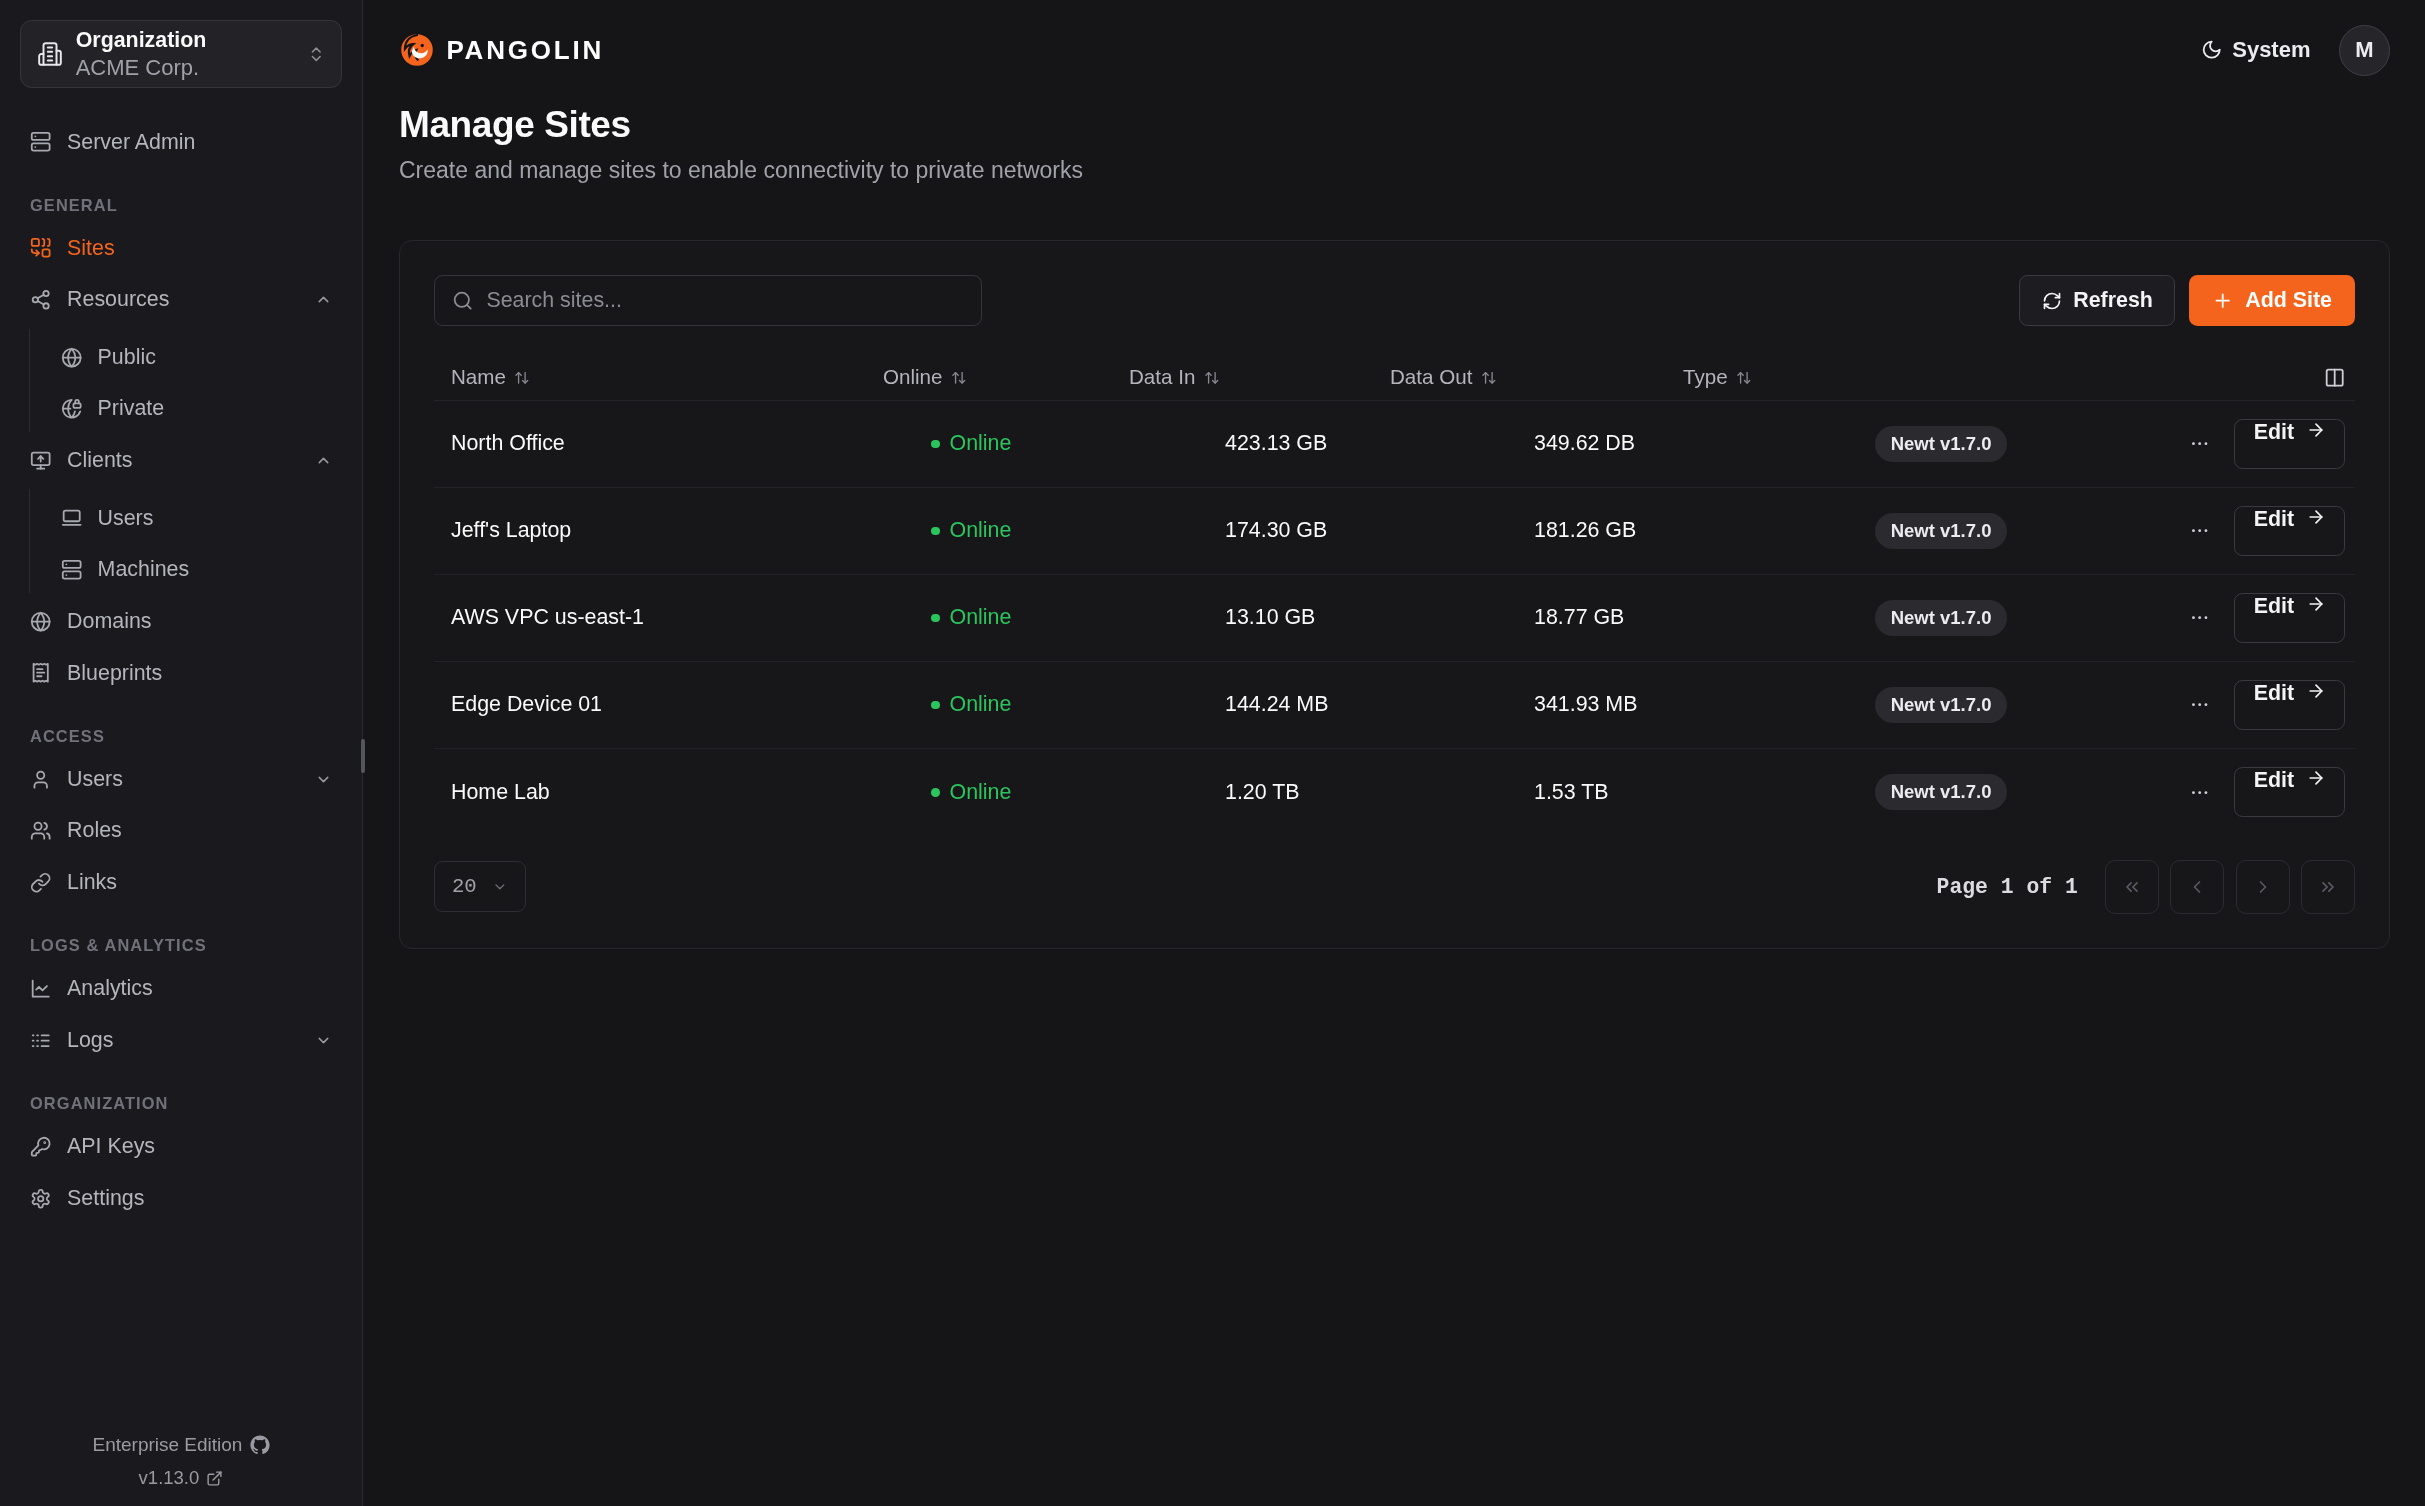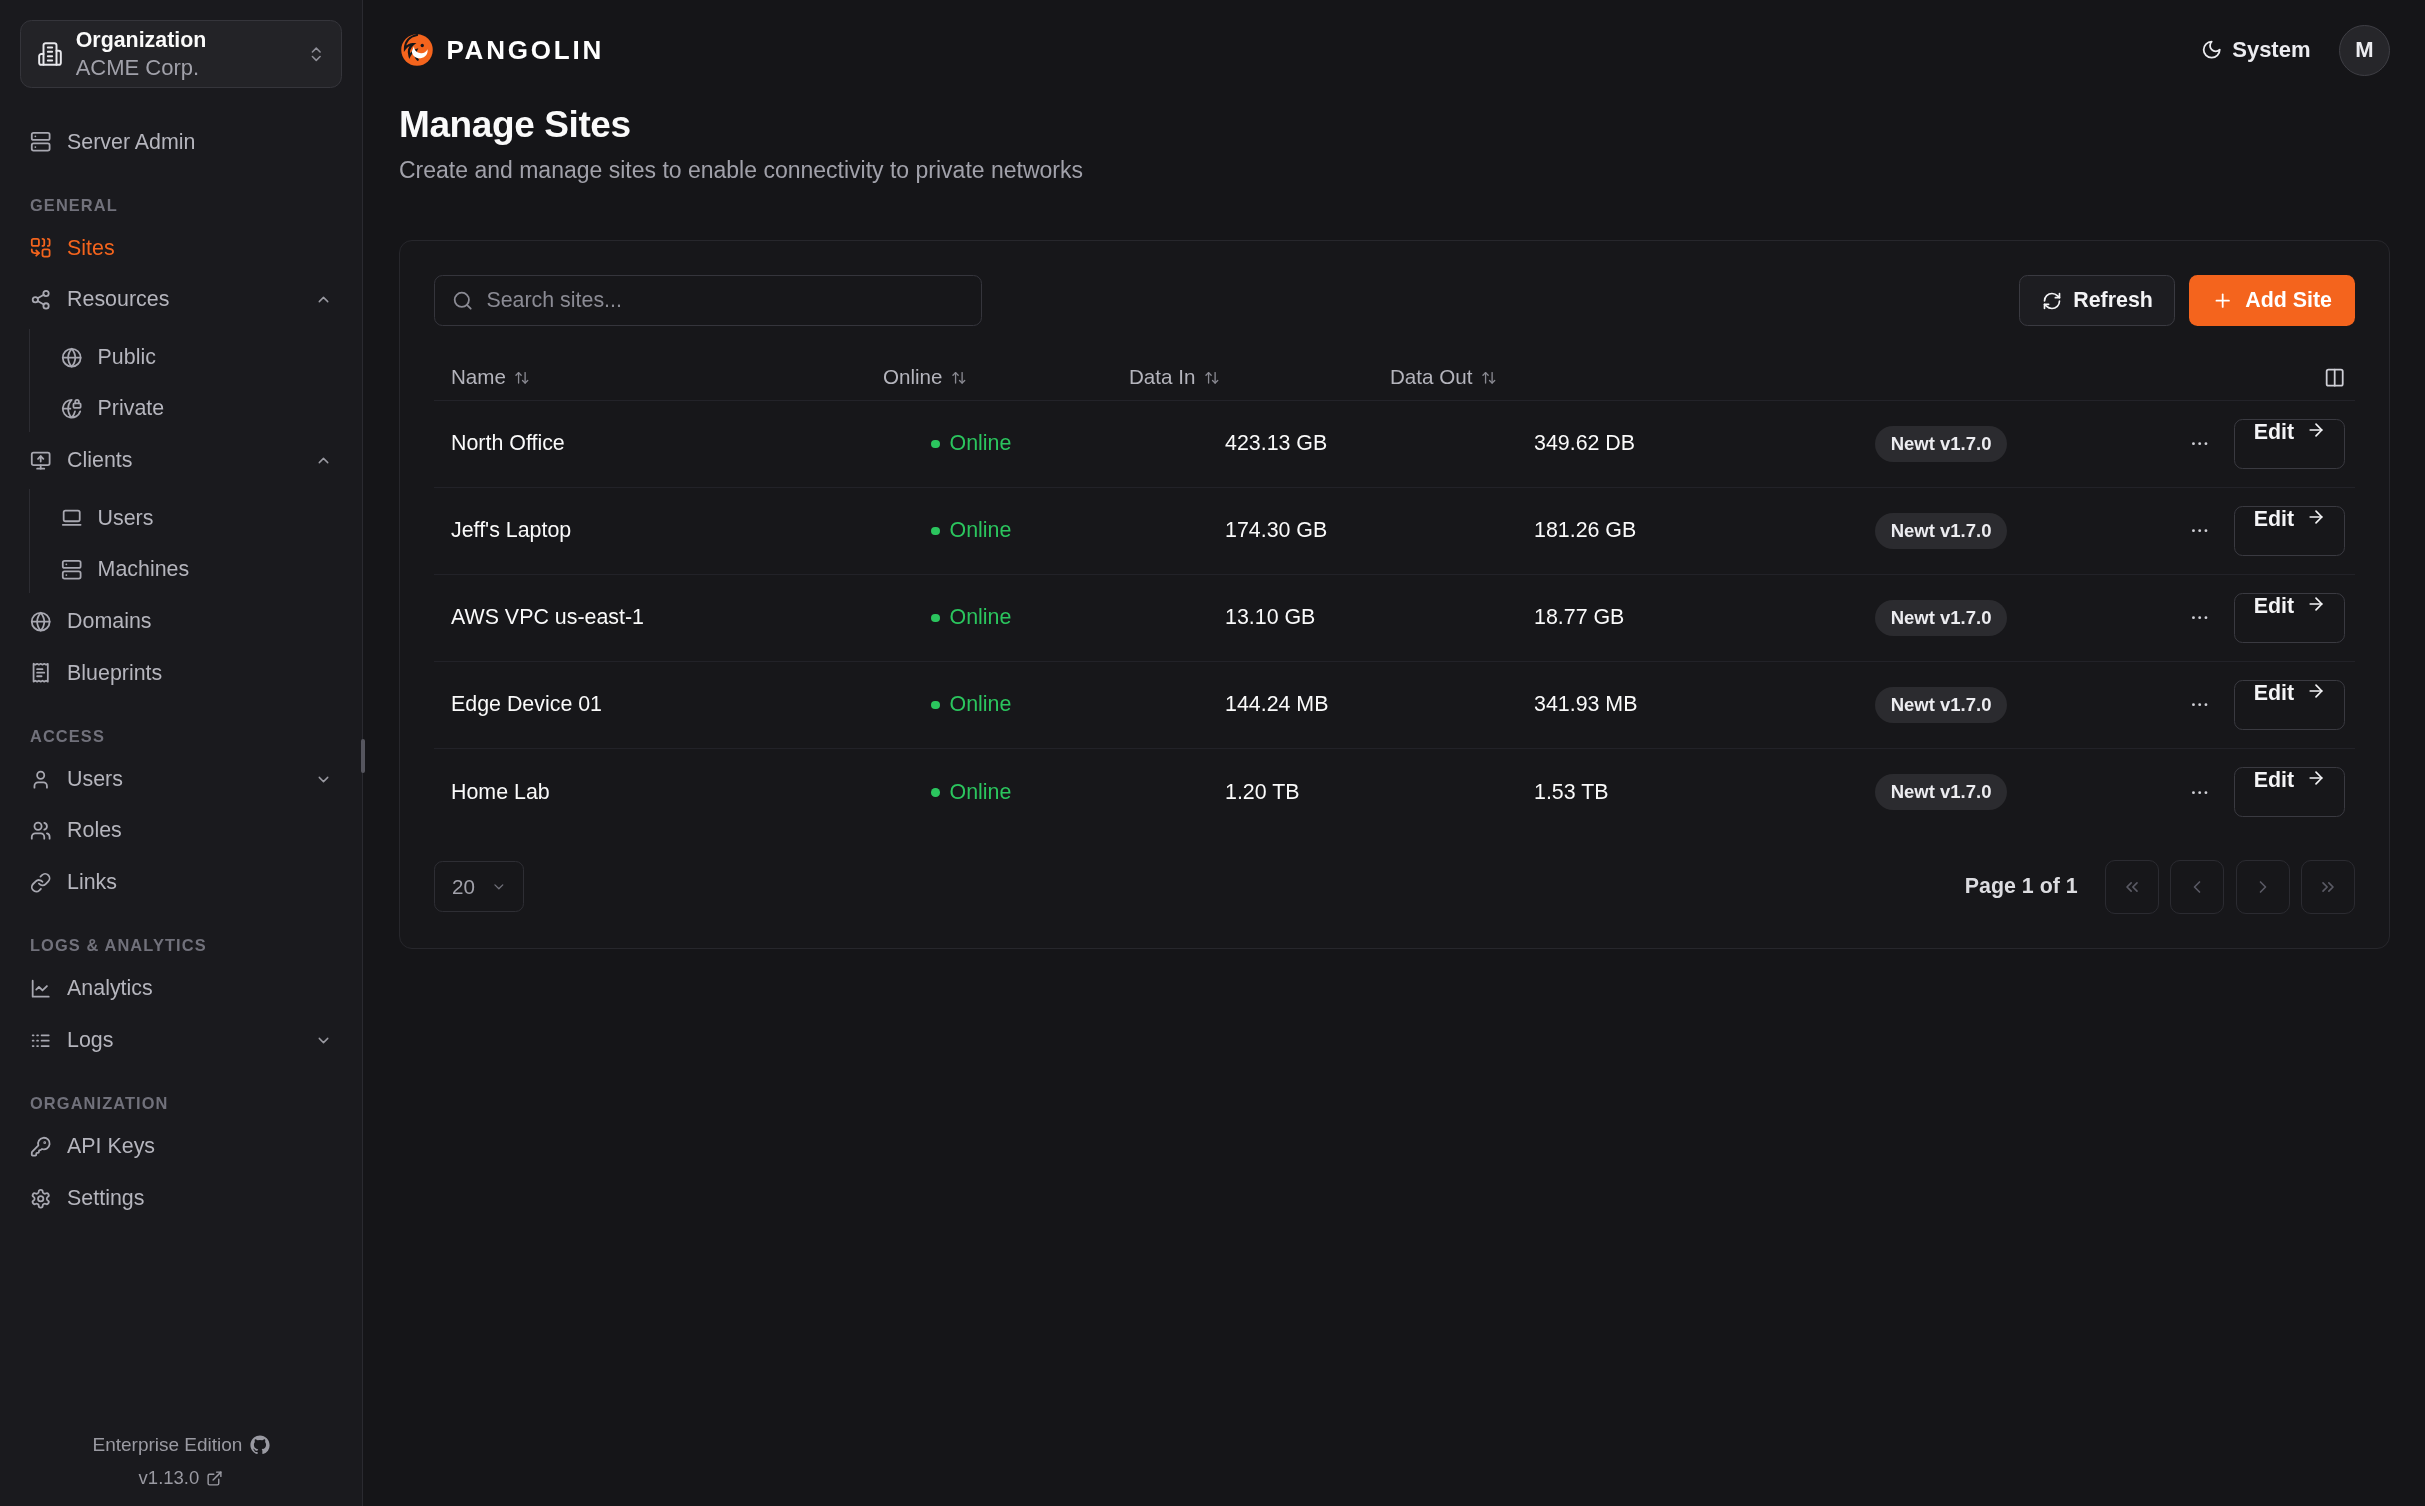--- a/index.html
+++ b/index.html
@@ -133,21 +133,21 @@
     width:max-content;
   }
   .cell-actions{display:flex;align-items:center;justify-content:flex-end;gap:21.4px;}
   .dots-btn{background:none;border:none;color:#d0d0d6;cursor:pointer;padding:0 2.8px;}
   .edit-btn{
     height:50px;padding:0 18.5px;border-radius:8.5px;border:1.4px solid #3a3a41;
     background:transparent;color:#f4f4f6;font-size:21.4px;font-weight:bold;
     display:flex;align-items:flex-start;gap:11.4px;cursor:pointer;font-family:inherit;
   }
 
-  .card-footer{margin-top:24px;display:flex;align-items:center;justify-content:space-between;}
+  .card-footer{margin-top:24px;display:flex;align-items:center;justify-content:space-between;font-family:Liberation Mono, monospace;}
   .page-size{
     height:51px;border:1.4px solid #2e2e34;border-radius:8.5px;display:flex;
     align-items:center;gap:15.7px;padding:0 17px;color:var(--muted);font-size:20.6px;
     cursor:pointer;background:transparent;
   }
   .page-size .chev{color:#71717a;}
   .footer-right{display:flex;align-items:center;gap:11.4px;}
   .page-label{font-size:21.4px;font-weight:bold;color:#dcdce0;margin-right:15.7px;}
   .pg-btn{
     width:54px;height:54px;border-radius:10px;border:1.4px solid #2b2b31;
@@ -531,20 +531,31 @@
               <svg width="15.7" height="15.7" viewBox="0 0 24 24" fill="none" stroke="currentColor" stroke-width="2" stroke-linecap="round" stroke-linejoin="round">
                 <path d="m21 16-4 4-4-4"></path>
                 <path d="M17 20V4"></path>
                 <path d="m3 8 4-4 4 4"></path>
                 <path d="M7 4v16"></path>
               </svg>
             </span>
         </div>
         <div class="h-cell">
           <span>Data Out</span>
+          <span class="sort">
+              <svg width="15.7" height="15.7" viewBox="0 0 24 24" fill="none" stroke="currentColor" stroke-width="2" stroke-linecap="round" stroke-linejoin="round">
+                <path d="m21 16-4 4-4-4"></path>
+                <path d="M17 20V4"></path>
+                <path d="m3 8 4-4 4 4"></path>
+                <path d="M7 4v16"></path>
+              </svg>
+            </span>
+        </div>
+        <div class="h-cell">
+          <span>Type</span>
           <span class="sort">
               <svg width="15.7" height="15.7" viewBox="0 0 24 24" fill="none" stroke="currentColor" stroke-width="2" stroke-linecap="round" stroke-linejoin="round">
                 <path d="m21 16-4 4-4-4"></path>
                 <path d="M17 20V4"></path>
                 <path d="m3 8 4-4 4 4"></path>
                 <path d="M7 4v16"></path>
               </svg>
             </span>
         </div>
         <div class="h-actions">

